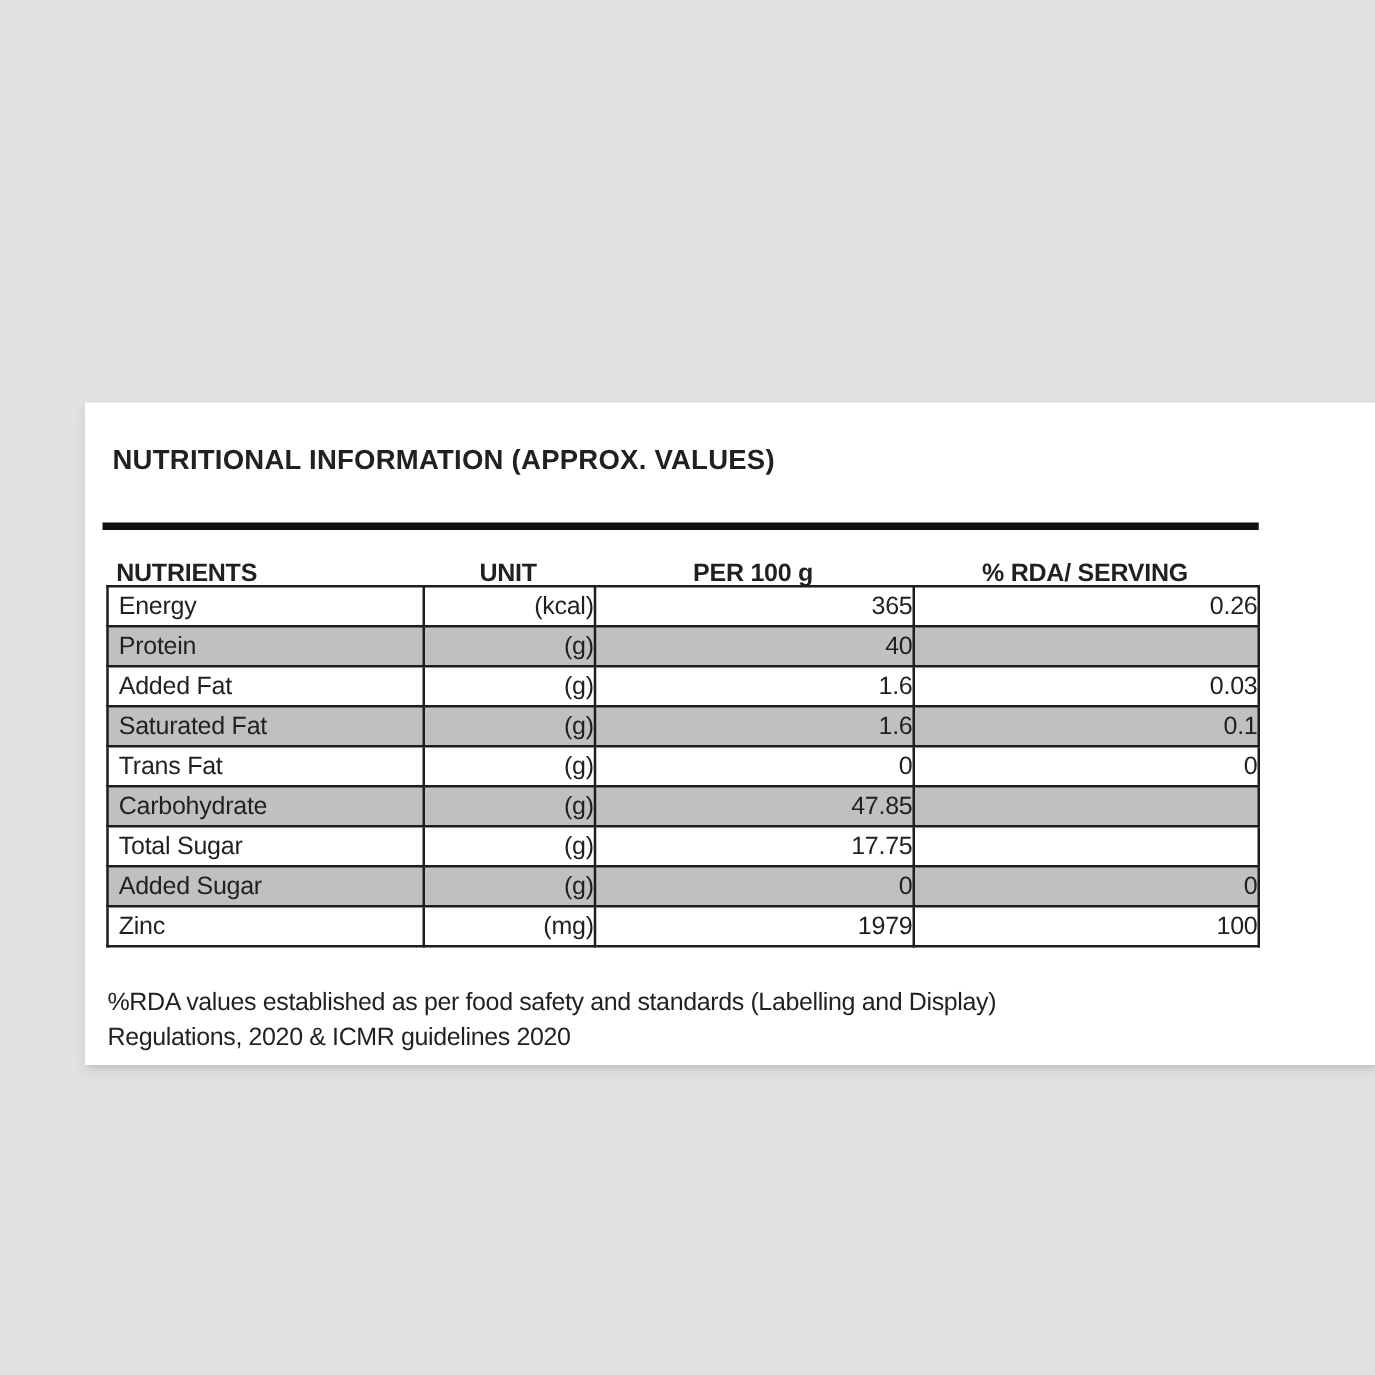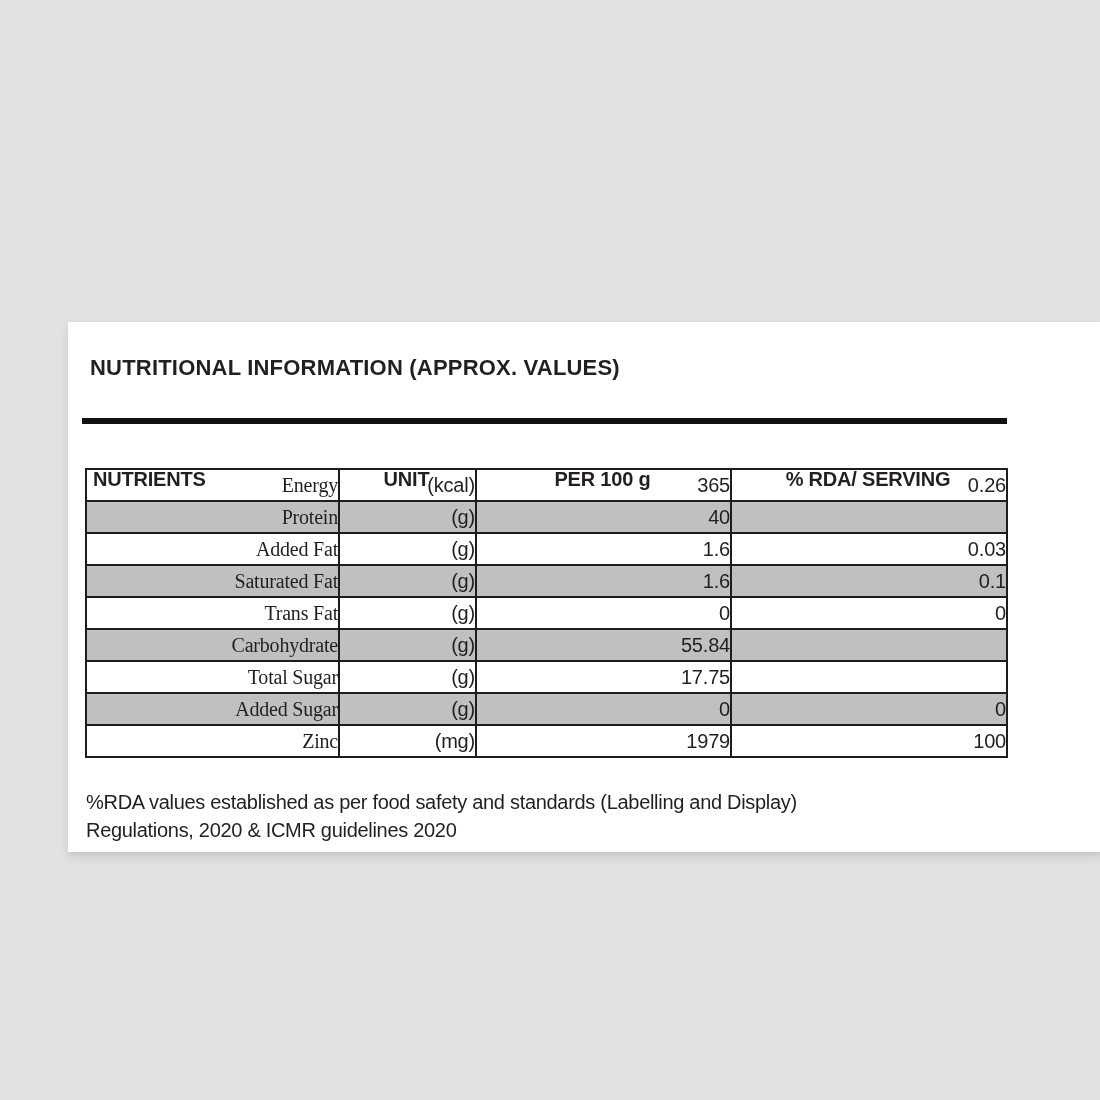--- a/index.html
+++ b/index.html
@@ -40,21 +40,20 @@
   .header-row {
     position: absolute;
     left: 17px;
     top: 126px;
     width: 921px;
     display: flex;
     align-items: baseline;
     font-weight: bold;
     font-size: 20px;
     letter-spacing: -0.2px;
-    margin-top: 20px;
   }
   .hc { text-align: center; }
   .hc.c1 { width: 253px; text-align: left; padding-left: 8px; }
   .hc.c2 { width: 137px; }
   .hc.c3 { width: 255px; }
   .hc.c4 { width: 276px; }
   table.nutrition {
     position: absolute;
     left: 17px;
     top: 146px;
@@ -65,23 +64,22 @@
   table.nutrition td {
     border: 2px solid #1d1d1b;
     height: 32px;
     font-size: 20px;
     letter-spacing: -0.2px;
     text-align: right;
     vertical-align: middle;
     padding: 0;
   }
   table.nutrition td.name {
-    text-align: right;
+    text-align: left;
     padding-left: 8px;
-    font-family: Liberation Serif, serif;
   }
   table.nutrition tr:nth-child(even) td {
     background: #c0c0c0;
   }
   .footnote {
     position: absolute;
     left: 18px;
     top: 466px;
     font-size: 20px;
     letter-spacing: -0.3px;
@@ -138,21 +136,21 @@
       </tr>
       <tr>
         <td class="name">Trans Fat</td>
         <td>(g)</td>
         <td>0</td>
         <td>0</td>
       </tr>
       <tr>
         <td class="name">Carbohydrate</td>
         <td>(g)</td>
-        <td>55.84</td>
+        <td>47.85</td>
         <td></td>
       </tr>
       <tr>
         <td class="name">Total Sugar</td>
         <td>(g)</td>
         <td>17.75</td>
         <td></td>
       </tr>
       <tr>
         <td class="name">Added Sugar</td>

